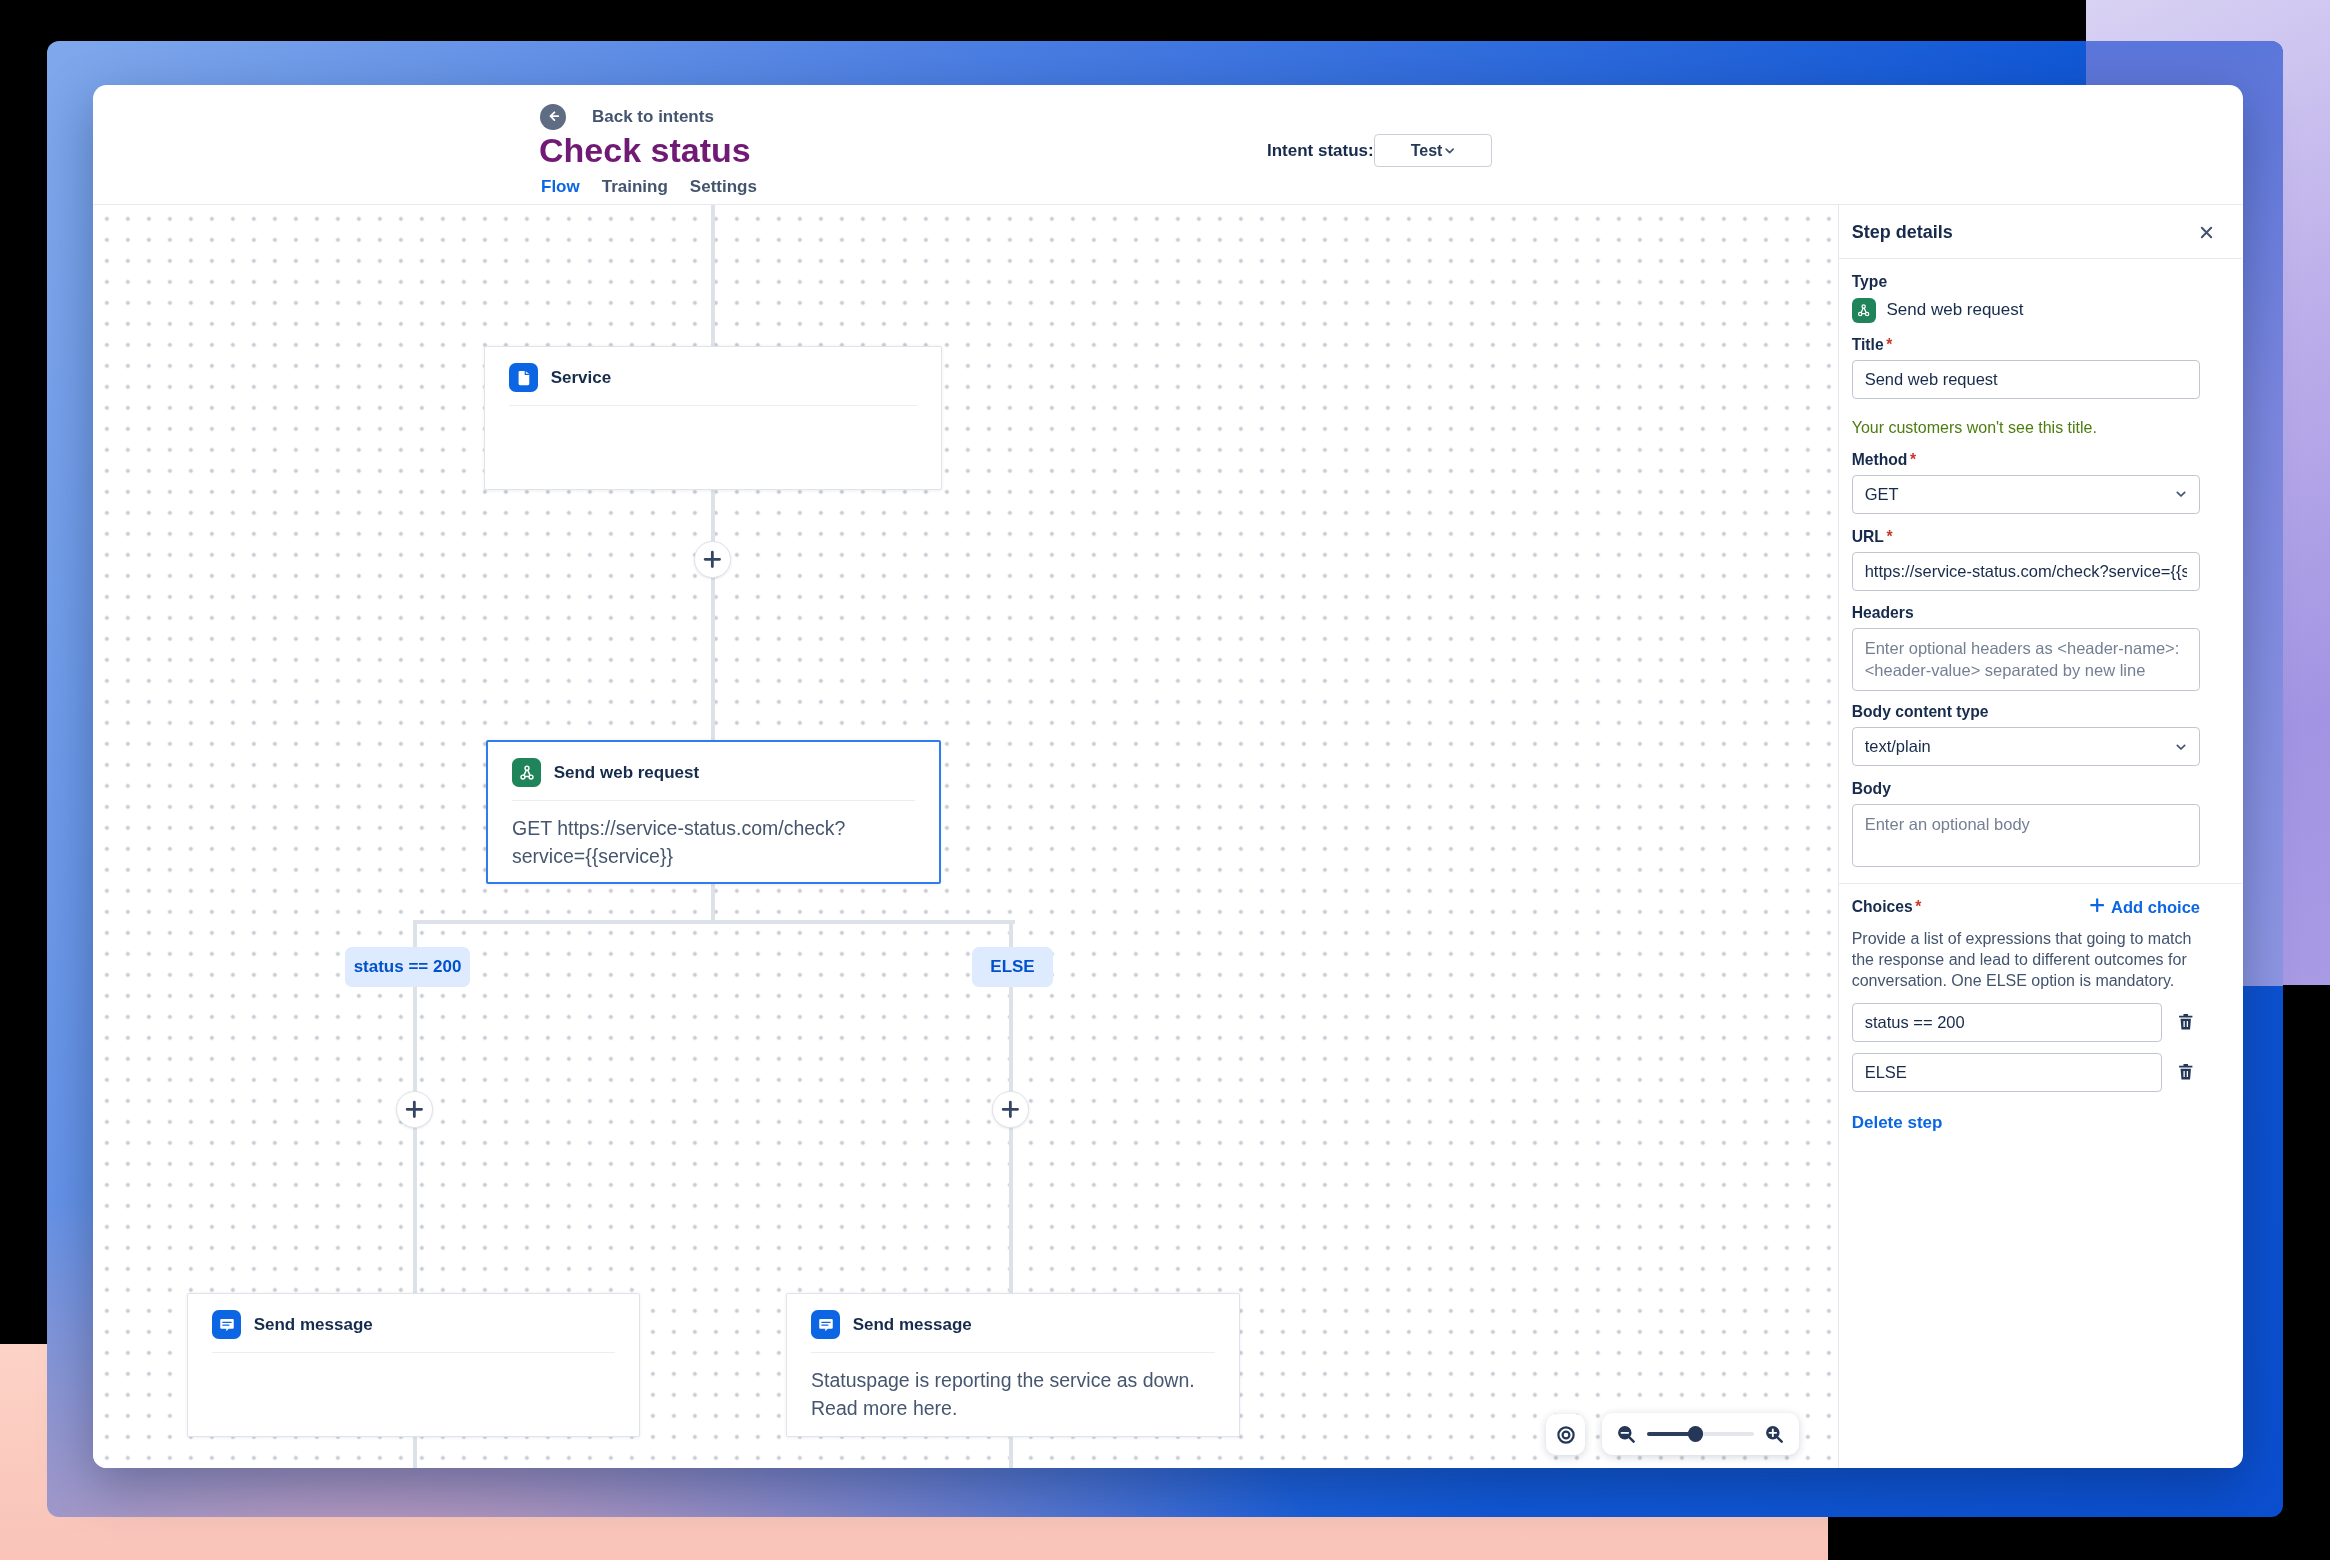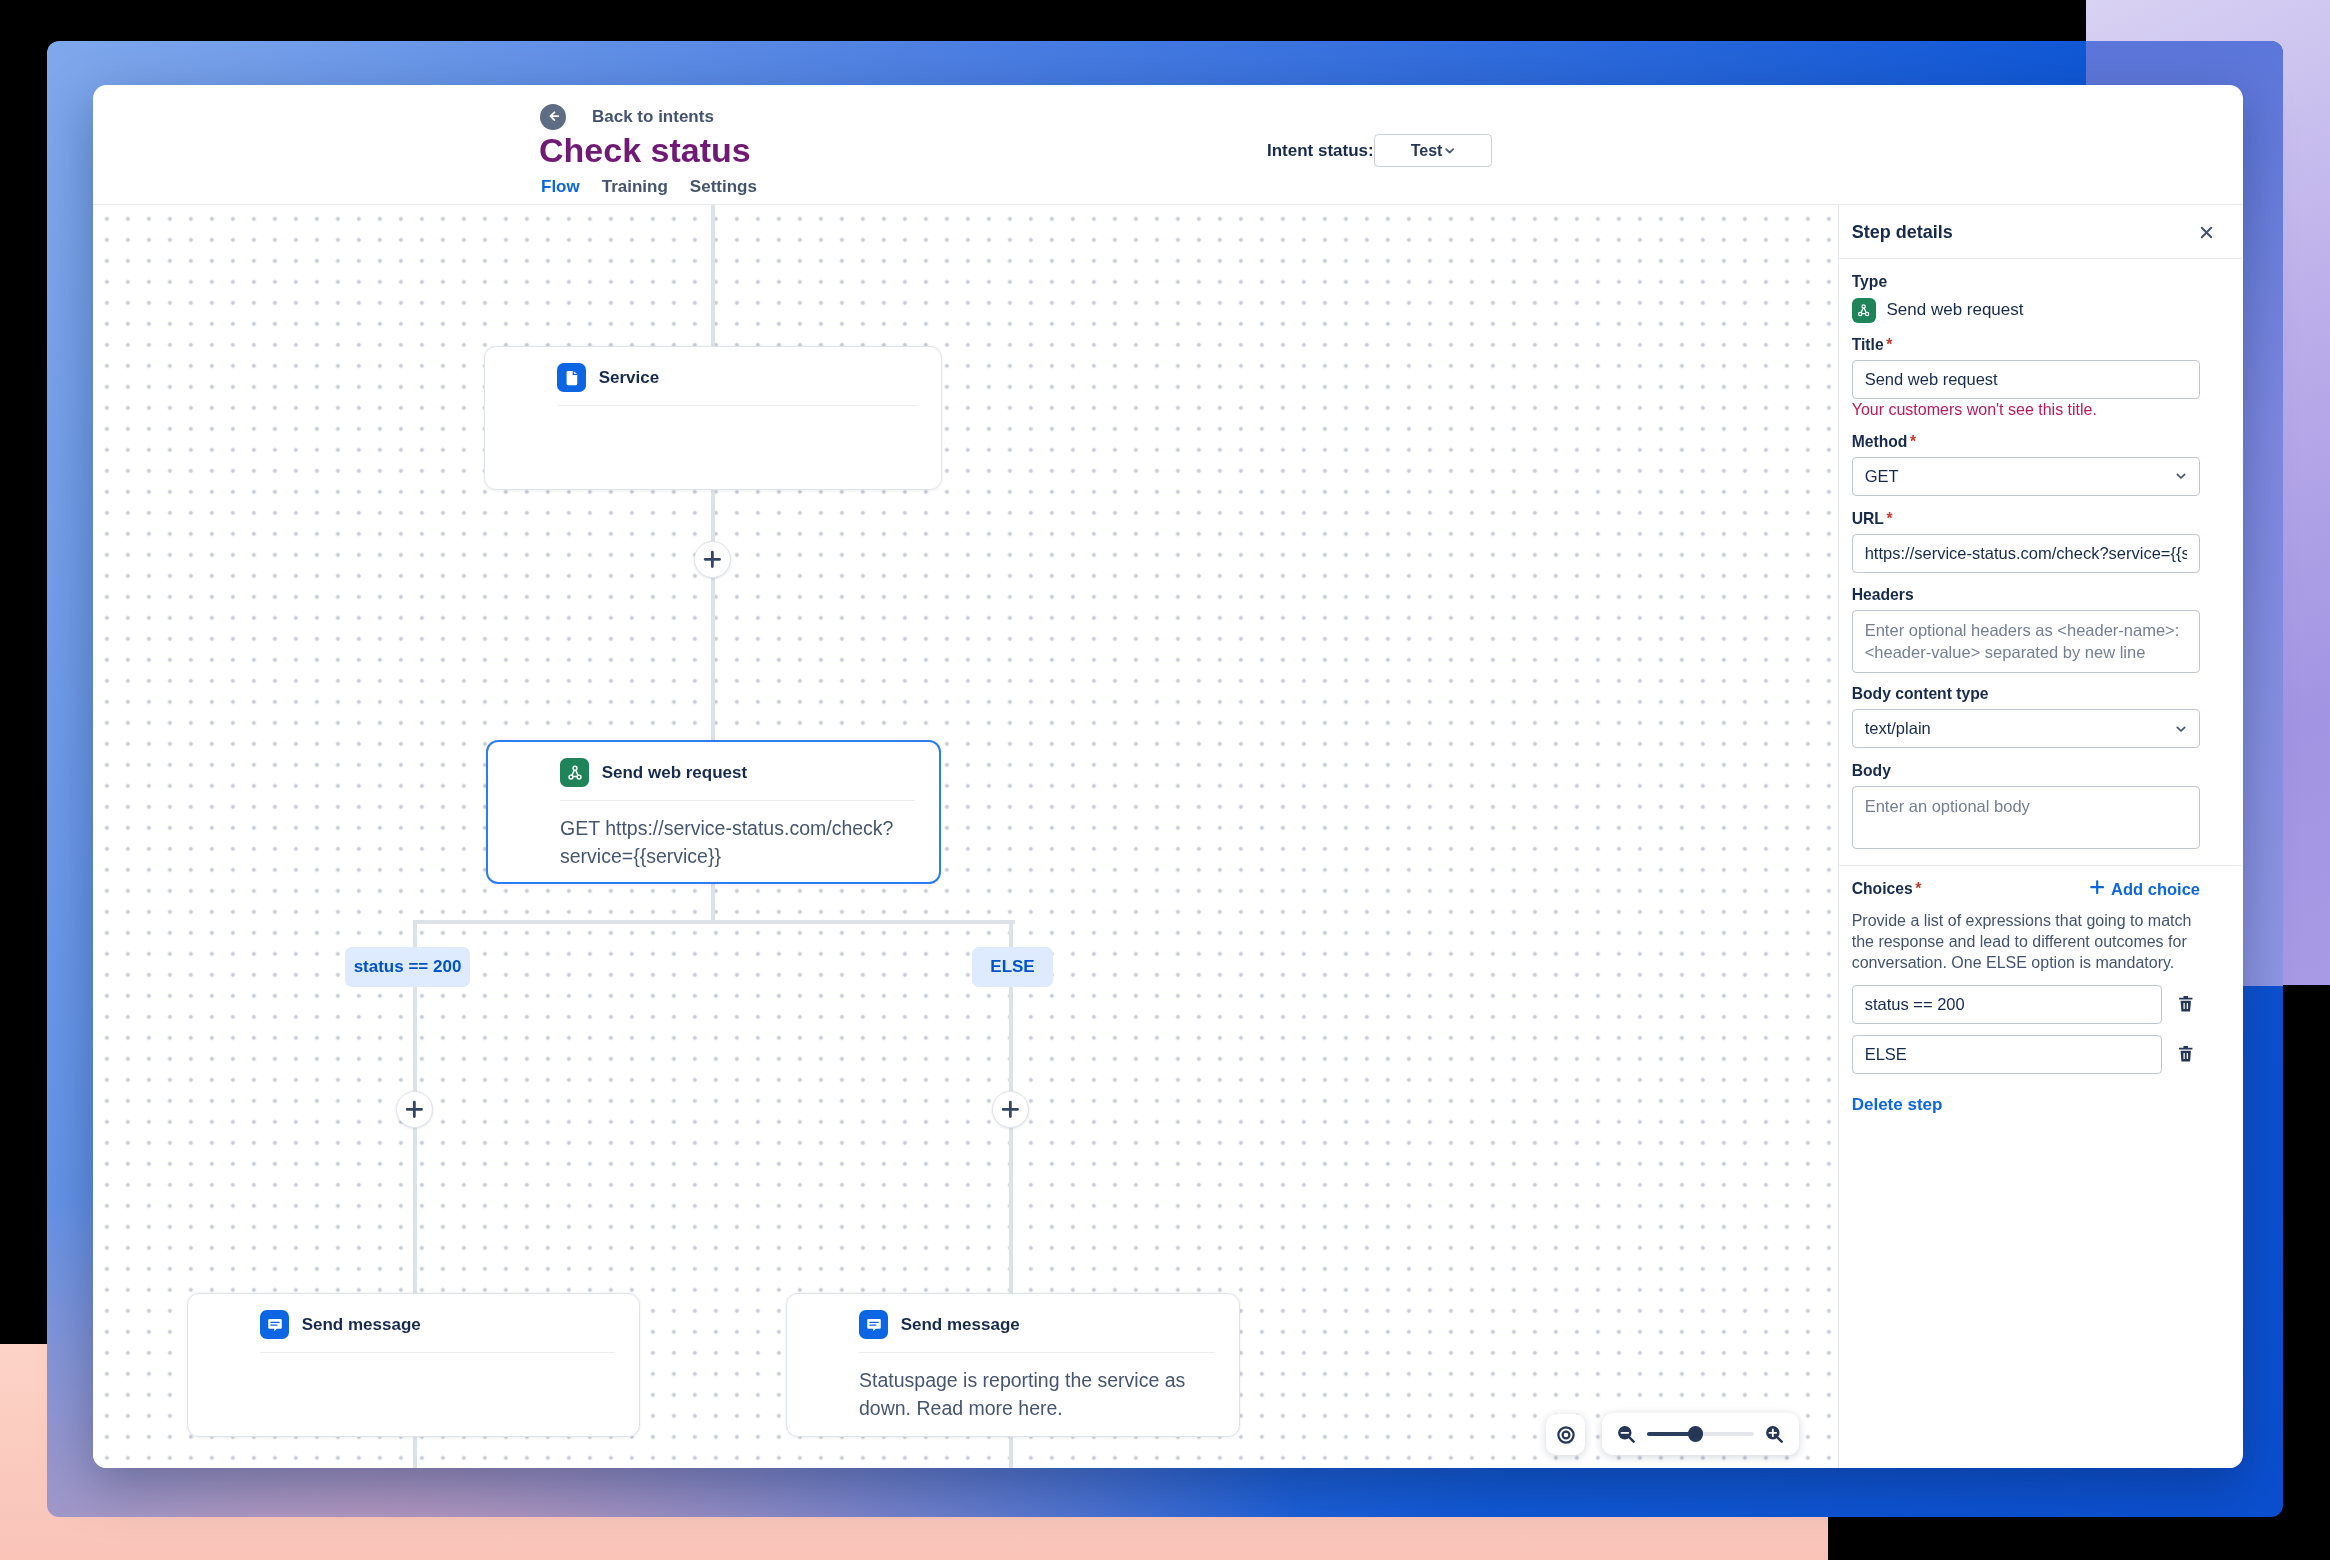--- a/index.html
+++ b/index.html
@@ -37,22 +37,22 @@
   .intent-select{width:97px;height:31px;border:1.4px solid #c9cfd8;border-radius:4.2px;background:#fff;
     display:flex;align-items:center;justify-content:center;padding:0 8.5px 0 11px;cursor:pointer;}
   .intent-select span{font-size:16px;font-weight:600;color:#253858;}
   .header-divider{left:0;top:119px;width:2150px;height:1.4px;background:#e8eaef;}
 
   
   .canvas{left:0;top:120px;width:1745px;height:1263px;background-color:#fff;
     background-image:radial-gradient(circle,#c7ccd6 1.8px,transparent 2.3px);
     background-size:21px 21px;background-position:3.4px 3.4px;}
   .conn{position:absolute;background:#dde1e8;}
-  .node{position:absolute;background:#fff;border:1.5px solid #dfe3ea;border-radius:12px;
-    box-shadow:0 0.8px 3.4px rgba(9,30,66,.07);box-sizing:border-box;cursor:pointer;padding-left:48px;}
+  .node{position:absolute;background:#fff;border:1.5px solid #dfe3ea;border-radius:2px;
+    box-shadow:0 0.8px 3.4px rgba(9,30,66,.07);box-sizing:border-box;cursor:pointer;}
   .node.selected{border:2.4px solid #2e7df0;}
   .node-head{display:flex;align-items:center;gap:12.7px;padding:16px 24px 12.7px;}
   .node-icon{width:29px;height:29px;border-radius:6.8px;display:flex;align-items:center;justify-content:center;flex:none;}
   .icon-blue{background:#0c66e4;} .icon-green{background:#1f845a;}
   .node-title{font-size:17px;font-weight:700;color:#172b4d;}
   .node-divider{height:1.4px;background:#ebedf1;margin:0 24px;}
   .node-body{padding:12.7px 25.4px 0 24px;font-size:19.5px;color:#46566f;line-height:1.45;}
   .chip{position:absolute;background:#deebff;border-radius:6.8px;display:flex;align-items:center;
     justify-content:center;font-size:17px;font-weight:700;color:#0052cc;cursor:pointer;}
   .plus-btn{position:absolute;width:37px;height:37px;border-radius:50%;background:#fff;
@@ -78,21 +78,21 @@
   .fld-label{font-size:15.7px;font-weight:700;color:#172b4d;margin:13.6px 0 6px;}
   .req{color:#c9372c;margin-left:2.5px;}
   .type-row{display:flex;align-items:center;gap:10.2px;margin-top:7.6px;}
   .type-val{font-size:17px;color:#172b4d;}
   .t-input,.t-area,.sel{width:100%;border:1.5px solid #bfc6d0;border-radius:4.2px;background:#fff;
     box-sizing:border-box;font-family:"Liberation Sans",sans-serif;font-size:16.5px;color:#172b4d;}
   .t-input{height:39px;padding:0 12px;}
   .t-area{height:63px;padding:7.6px 12px;resize:none;line-height:1.35;}
   .t-input::placeholder,.t-area::placeholder{color:#747f93;}
   .sel{height:39px;display:flex;align-items:center;justify-content:space-between;padding:0 10.2px 0 12px;cursor:pointer;}
-  .helper{font-size:16px;color:#be185d;margin-top:2px;}
+  .helper{font-size:16px;color:#4d7c0f;margin-top:20px;}
   .choices-head{display:flex;align-items:center;justify-content:space-between;margin-top:13.6px;}
   .add-choice{display:flex;align-items:flex-start;gap:6.8px;color:#0c66e4;font-size:16.5px;font-weight:600;cursor:pointer;}
   .choices-desc{font-size:16px;color:#44546f;line-height:1.33;margin-top:11px;}
   .choice-row{display:flex;align-items:center;gap:14.4px;margin-top:11px;}
   .choice-row .t-input{width:310px;flex:none;}
   .trash{cursor:pointer;display:flex;align-items:center;}
   .delete-link{margin-top:21px;font-size:17px;font-weight:700;color:#0c66e4;cursor:pointer;}
 </style>
 </head>
 <body>

